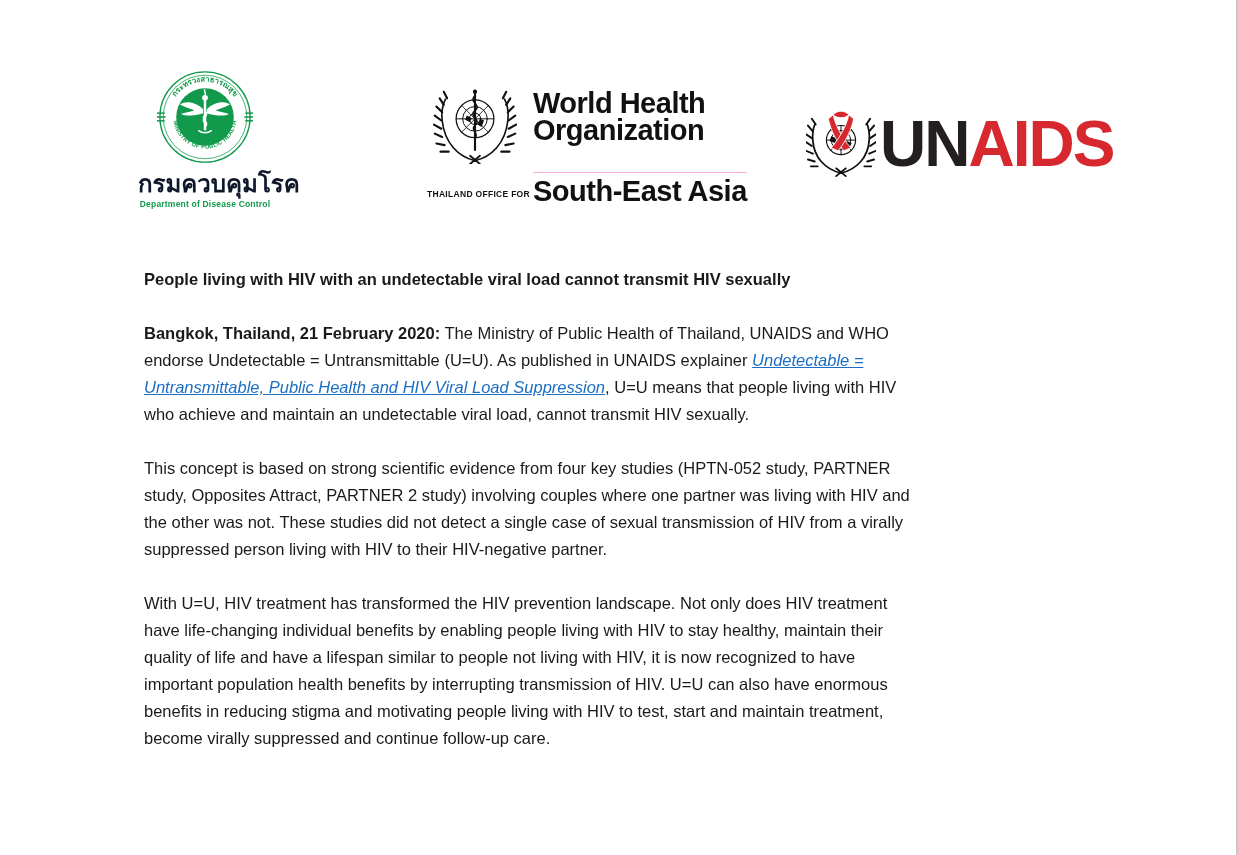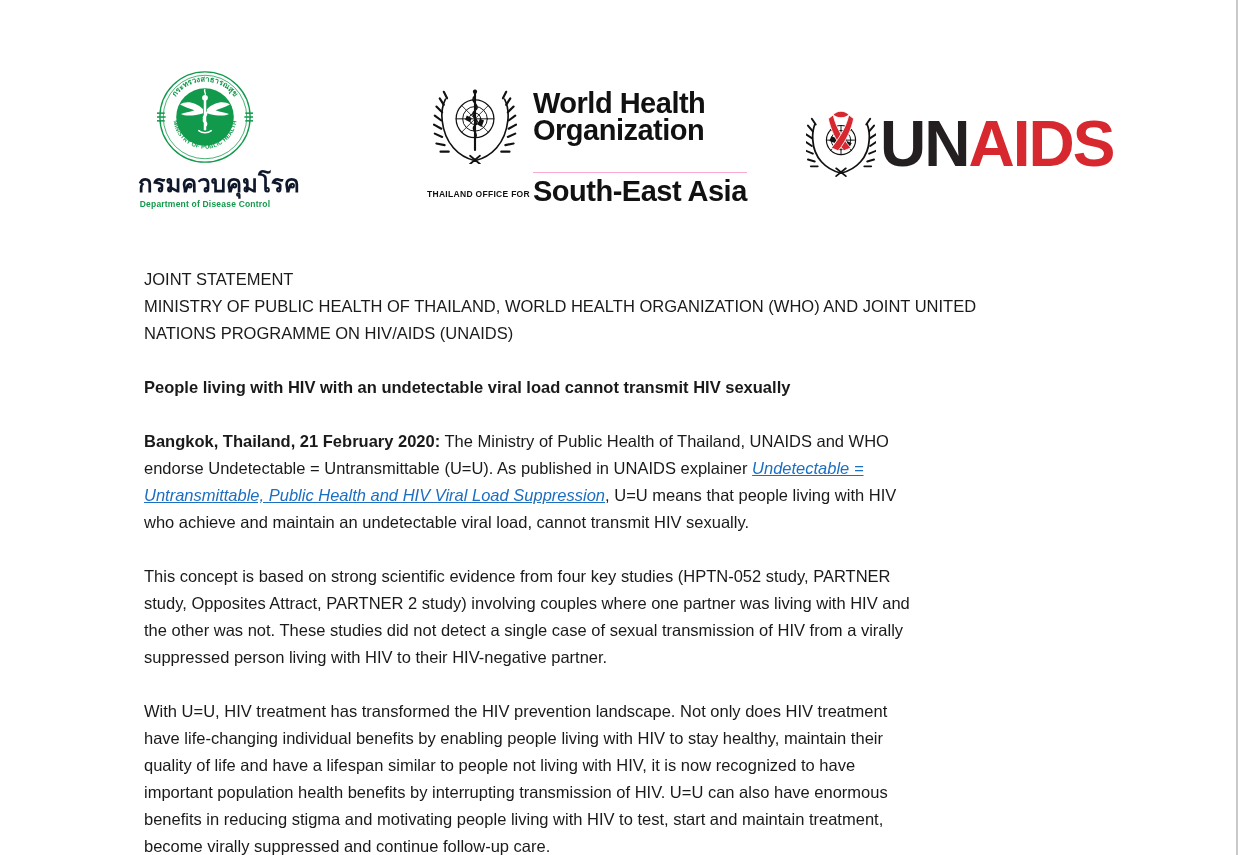--- a/index.html
+++ b/index.html
@@ -181,23 +181,20 @@
       <path d="M28,4 C30,14 36,26 46,38 L39,41 C30,30 25,18 23,8 Z" fill="#D7282F"></path>
       <path d="M44,4 C42,14 36,26 26,38 L33,41 C42,30 47,18 49,8 Z" fill="#D7282F"></path>
     </g>
   </svg>
   <div class="unaids-wordmark">
     <span class="unaids-un">UN</span><span style="color:#D7282F">AIDS</span>
   </div>
 </div>
 
 <div class="doc">
-  <p>JOINT STATEMENT
-MINISTRY OF PUBLIC HEALTH OF THAILAND, WORLD HEALTH ORGANIZATION (WHO) AND JOINT UNITED
-NATIONS PROGRAMME ON HIV/AIDS (UNAIDS)</p>
   <p class="doc-title">People living with HIV with an undetectable viral load cannot transmit HIV sexually</p>
   <div id="paragraphs">
       <p><span class="run-bold">Bangkok, Thailand, 21 February 2020:</span><span> The Ministry of Public Health of Thailand, UNAIDS and WHO
 endorse Undetectable = Untransmittable (U=U). As published in UNAIDS explainer </span><a class="doc-link" style="color: rgb(27, 110, 194);">Undetectable =
 Untransmittable, Public Health and HIV Viral Load Suppression</a><span>, U=U means that people living with HIV
 who achieve and maintain an undetectable viral load, cannot transmit HIV sexually.</span></p>
       <p><span>This concept is based on strong scientific evidence from four key studies (HPTN-052 study, PARTNER
 study, Opposites Attract, PARTNER 2 study) involving couples where one partner was living with HIV and
 the other was not. These studies did not detect a single case of sexual transmission of HIV from a virally
 suppressed person living with HIV to their HIV-negative partner.</span></p>

